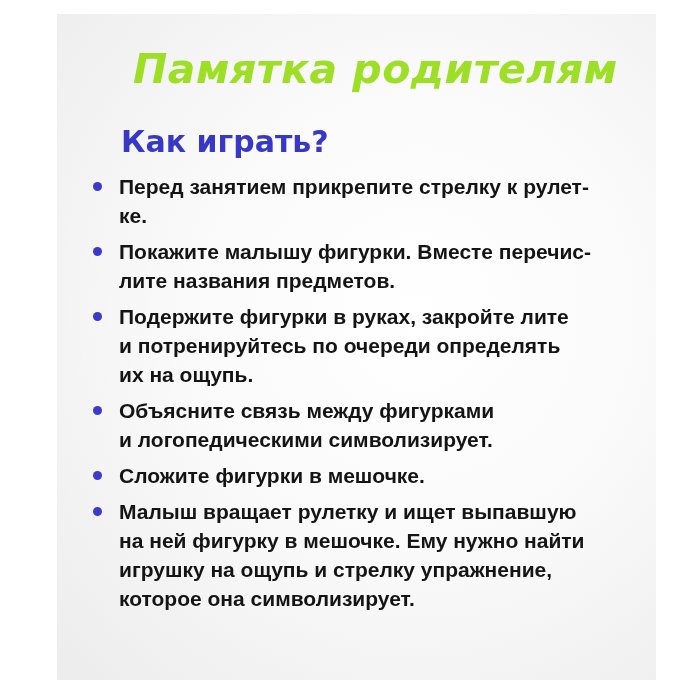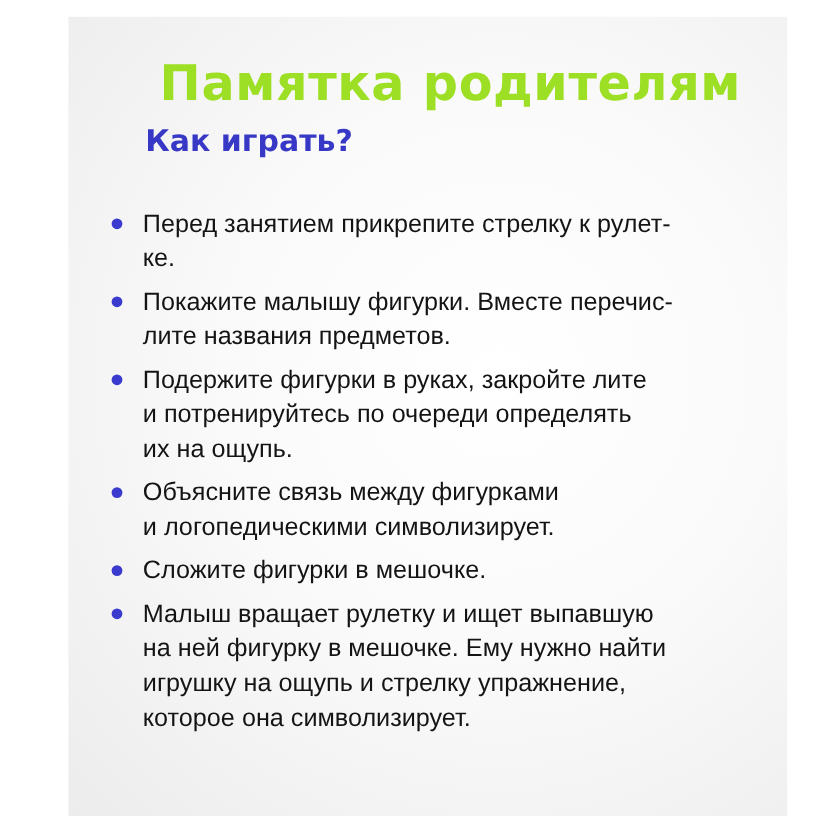--- a/index.html
+++ b/index.html
@@ -5,33 +5,34 @@
     html, body { margin: 0; padding: 0; background: #ffffff; }
     body { width: 700px; height: 700px; position: relative; overflow: hidden; }
     .card {
       position: absolute; left: 57px; top: 14px; width: 599px; height: 666px;
       background: radial-gradient(ellipse at 60% 45%, #ffffff 0%, #fafafa 45%, #ececec 100%);
     }
     .title {
       position: absolute; left: 76px; top: 30px; width: 500px;
       font-family: "DejaVu Sans", sans-serif; font-weight: bold;
       font-size: 41px; line-height: 50px; letter-spacing: 0.5px;
-      color: #9ddf24; white-space: nowrap;
+      color: #9ddf24; white-space: nowrap; font-style: italic;
     }
     .subtitle {
-      position: absolute; left: 64px; top: 84px;
+      position: absolute; left: 64px; top: 108px;
       font-family: "DejaVu Sans", sans-serif; font-weight: bold;
-      font-size: 25px; line-height: 40px;
+      font-size: 30px; line-height: 40px;
       color: #3838c6; white-space: nowrap;
     }
     .list {
       position: absolute; left: 28px; top: 158px; width: 540px;
       margin: 0; padding: 0; list-style: none;
       font-family: "Liberation Sans", sans-serif; font-size: 21px; line-height: 29px;
       color: #141414;
+      font-weight: bold;
     }
     .item { position: relative; padding-left: 34px; margin-bottom: 7px; }
     .bullet {
       position: absolute; left: 8px; top: 10px; width: 9px; height: 9px;
       border-radius: 50%; background: #3a3acf;
     }
     .line { display: block; white-space: nowrap; }
   </style>
 </head>
 <body>

